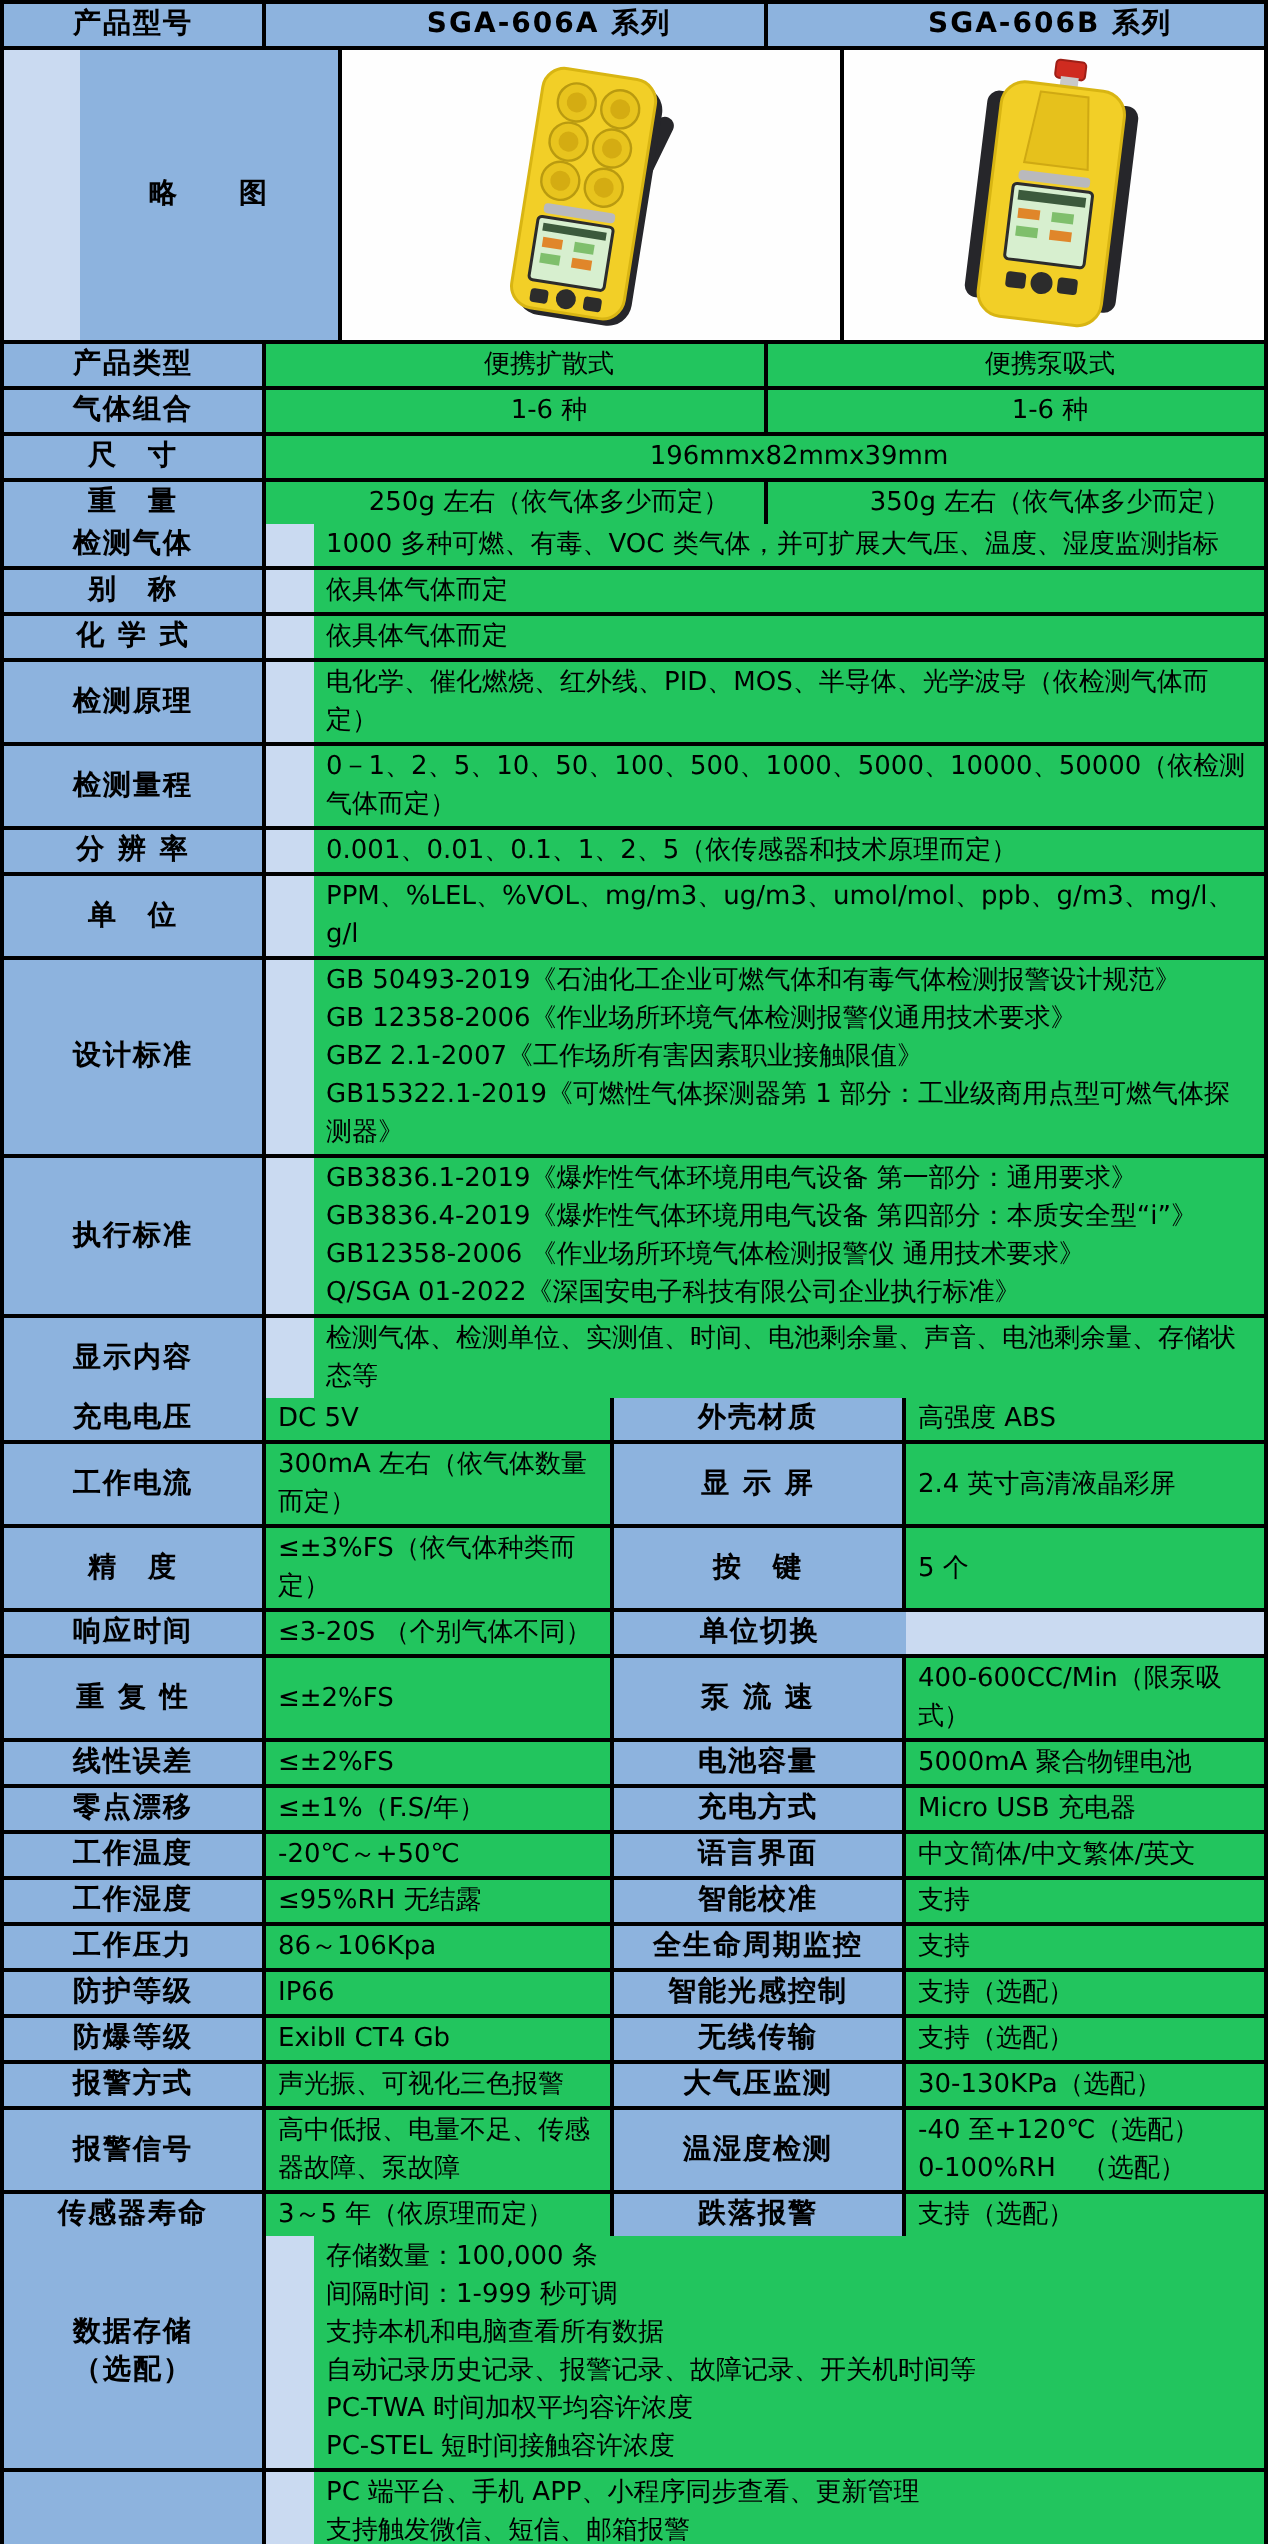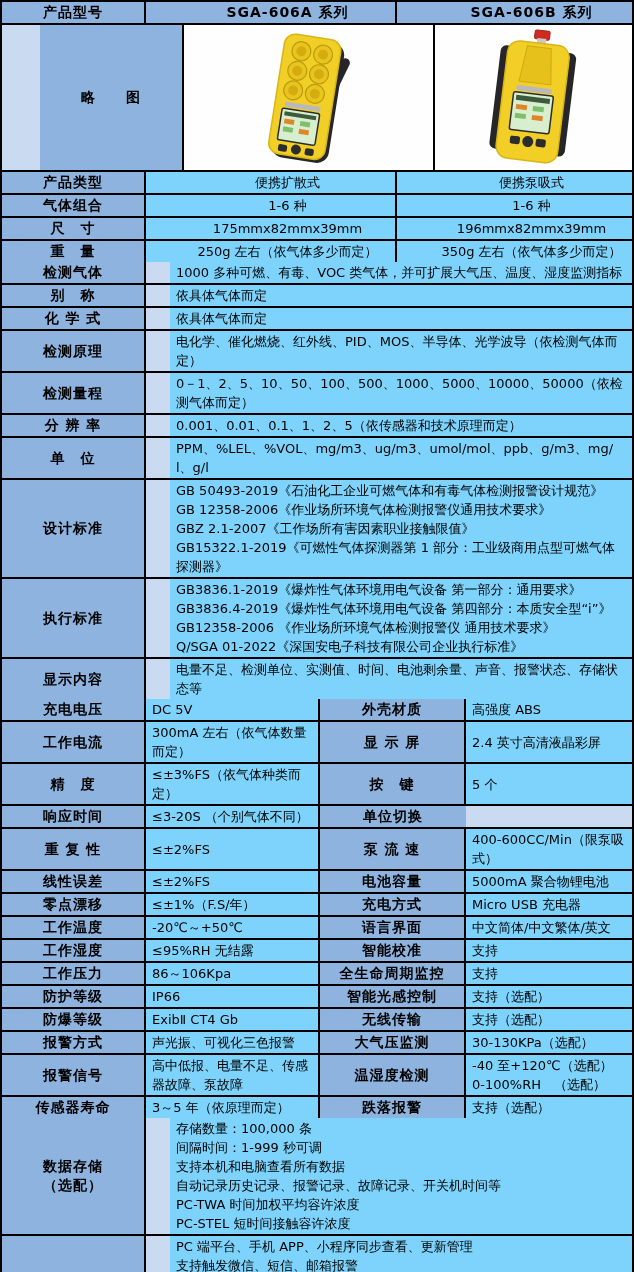--- a/index.html
+++ b/index.html
@@ -5,23 +5,23 @@
   html,body{margin:0;padding:0;background:#fff;}
   body{font-family:"DejaVu Sans","Liberation Sans",sans-serif;color:#000;}
   .sheet{width:634px;box-sizing:border-box;border:2px solid #000;background:#cadaf1;}
   .row{display:flex;align-items:stretch;border-bottom:2px solid #000;min-height:20px;}
   .row:last-child{border-bottom:none;}
   .cell{box-sizing:border-box;border-right:2px solid #000;padding:1px 6px;
         font-size:13px;line-height:19px;display:flex;align-items:center;
         white-space:pre-line;word-break:break-all;}
   .cell:last-child{border-right:none;}
   .lab{background:#8db3de;font-weight:bold;font-size:14px;justify-content:center;text-align:center;letter-spacing:1px;}
-  .val{background:#7dd3fc;justify-content:flex-start;text-align:left;}
+  .val{background:#22c55e;justify-content:flex-start;text-align:left;}
   .center{justify-content:center;text-align:center;padding-left:40px;}
-  .c-label{width:144px;flex:none;}
+  .c-label{width:131px;flex:none;}
   .c-a{width:251px;flex:none;}
   .c-b{flex:1;}
   .c-wide{flex:1;margin-left:24px;}
   .c-v1{width:174px;flex:none;}
   .c-l2{width:146px;flex:none;text-align:right;}
   .c-v2{flex:1;}
   .header-row .cell{font-weight:bold;}
   .sketch-row{height:145px;padding-left:38px;}
   .sketch-row .val{background:#fefefe;justify-content:center;padding:0;}
   .photo{display:flex;align-items:center;justify-content:center;width:100%;height:100%;}
@@ -110,21 +110,20 @@
   </div>
 
   <div class="row">
     <div class="cell lab c-label">气体组合</div>
     <div class="cell val c-a center">1-6 种</div>
     <div class="cell val c-b center">1-6 种</div>
   </div>
 
   <div class="row">
     <div class="cell lab c-label">尺　寸</div>
-    <div class="cell val c-a center">175mmx82mmx39mm</div>
     <div class="cell val c-b center">196mmx82mmx39mm</div>
   </div>
 
   <div class="row">
     <div class="cell lab c-label">重　量</div>
     <div class="cell val c-a center">250g 左右（依气体多少而定）</div>
     <div class="cell val c-b center">350g 左右（依气体多少而定）</div>
   </div>
 </div>
   <div id="mount-fulltop">
@@ -174,21 +173,21 @@
   <div class="row">
     <div class="cell lab c-label">执行标准</div>
     <div class="cell val c-wide">GB3836.1-2019《爆炸性气体环境用电气设备 第一部分：通用要求》
 GB3836.4-2019《爆炸性气体环境用电气设备 第四部分：本质安全型“i”》
 GB12358-2006 《作业场所环境气体检测报警仪 通用技术要求》
 Q/SGA 01-2022《深国安电子科技有限公司企业执行标准》</div>
   </div>
 
   <div class="row">
     <div class="cell lab c-label">显示内容</div>
-    <div class="cell val c-wide">电量不足、检测单位、实测值、时间、电池剩余量、声音、报警状态、存储状态等</div>
+    <div class="cell val c-wide">检测气体、检测单位、实测值、时间、电池剩余量、声音、电池剩余量、存储状态等</div>
   </div>
 </div>
   <div id="mount-quad">
   <div class="row">
     <div class="cell lab c-label">充电电压</div>
     <div class="cell val c-v1">DC 5V</div>
     <div class="cell lab c-l2">外壳材质</div>
     <div class="cell val c-v2">高强度 ABS</div>
   </div>
 

